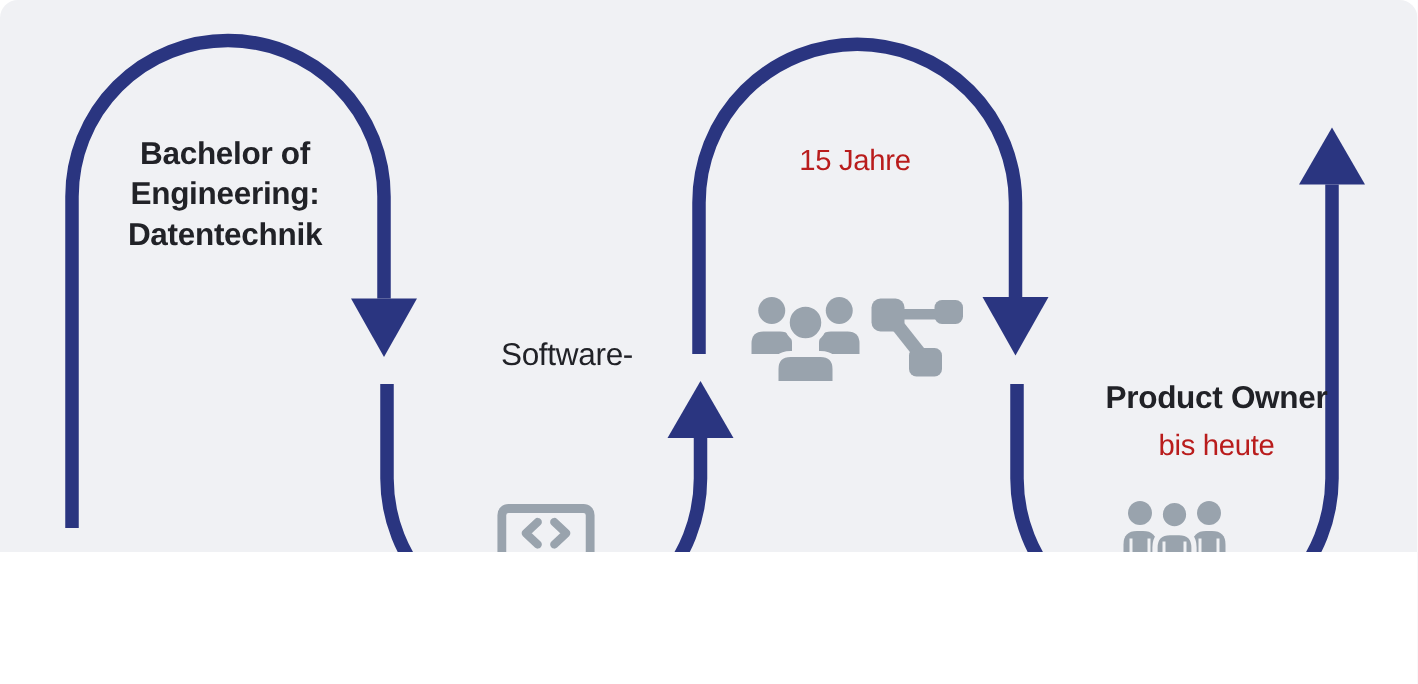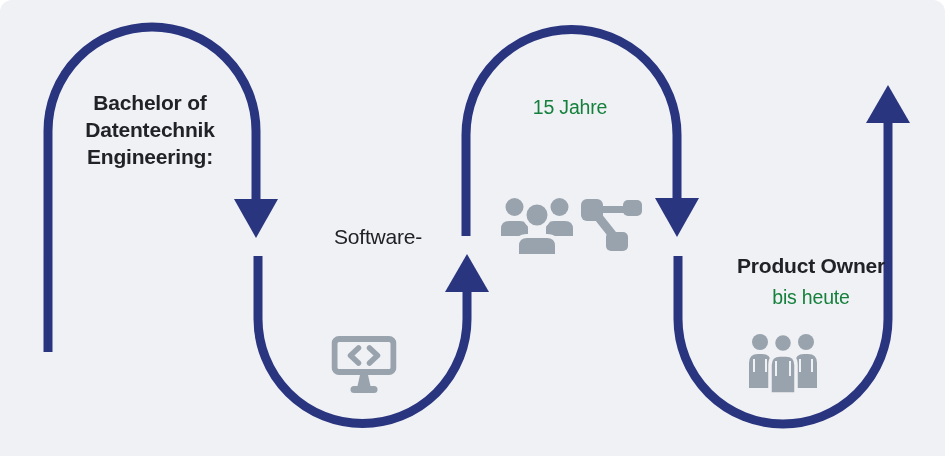--- a/index.html
+++ b/index.html
@@ -1,33 +1,33 @@
 <!DOCTYPE html>
 <html><head>
 <meta charset="utf-8">
 <style>
   html,body { margin:0; padding:0; background:#ffffff; }
   .stage {
     position:relative;
-    width:945px; height:456px;
+    width:945px; height:368px;
     background:#f0f1f4;
     border-radius:12px 12px 0 0;
     overflow:hidden;
     font-family:"Liberation Sans", sans-serif;
   }
   .path-svg { position:absolute; left:0; top:0; width:945px; height:456px; }
   .step {
     position:absolute;
     transform:translateX(-50%);
     text-align:center;
     white-space:nowrap;
   }
   .title { font-size:21px; line-height:27px; font-weight:400; color:#212227; letter-spacing:-0.2px; }
   .title.bold { font-weight:700; }
-  .subtitle { font-size:19.5px; line-height:26px; margin-top:5px; color:#15803d; letter-spacing:-0.2px; }
+  .subtitle { font-size:19.5px; line-height:26px; margin-top:5px; color:#b91c1c; letter-spacing:-0.2px; }
   .icon {
     position:absolute;
     transform:translateX(-50%);
   }
 </style>
 </head>
 <body>
 
 <div class="stage">
 
@@ -42,22 +42,22 @@
     <path d="M466 236 V135 A105.5 105.5 0 0 1 677 135 V198" stroke="#2a3580" stroke-width="9"></path>
     <polygon points="655,198 699,198 677,237" fill="#2a3580"></polygon>
 
     <path d="M678 256 V319 A105 105 0 0 0 888 319 V123" stroke="#2a3580" stroke-width="9"></path>
     <polygon points="866,123 910,123 888,85" fill="#2a3580"></polygon>
   </svg>
 
   <div class="step" style="left:150px; top:89px;">
     <div class="title bold">
       <div>Bachelor of</div>
+      <div>Engineering:</div>
       <div>Datentechnik</div>
-      <div>Engineering:</div>
     </div>
   </div>
 
   <div class="step" style="left:378px; top:223px;">
     <div class="title">
       <div>Software-</div>
     </div>
   </div>
 
   <div class="icon" style="left:364px; top:336px;">

